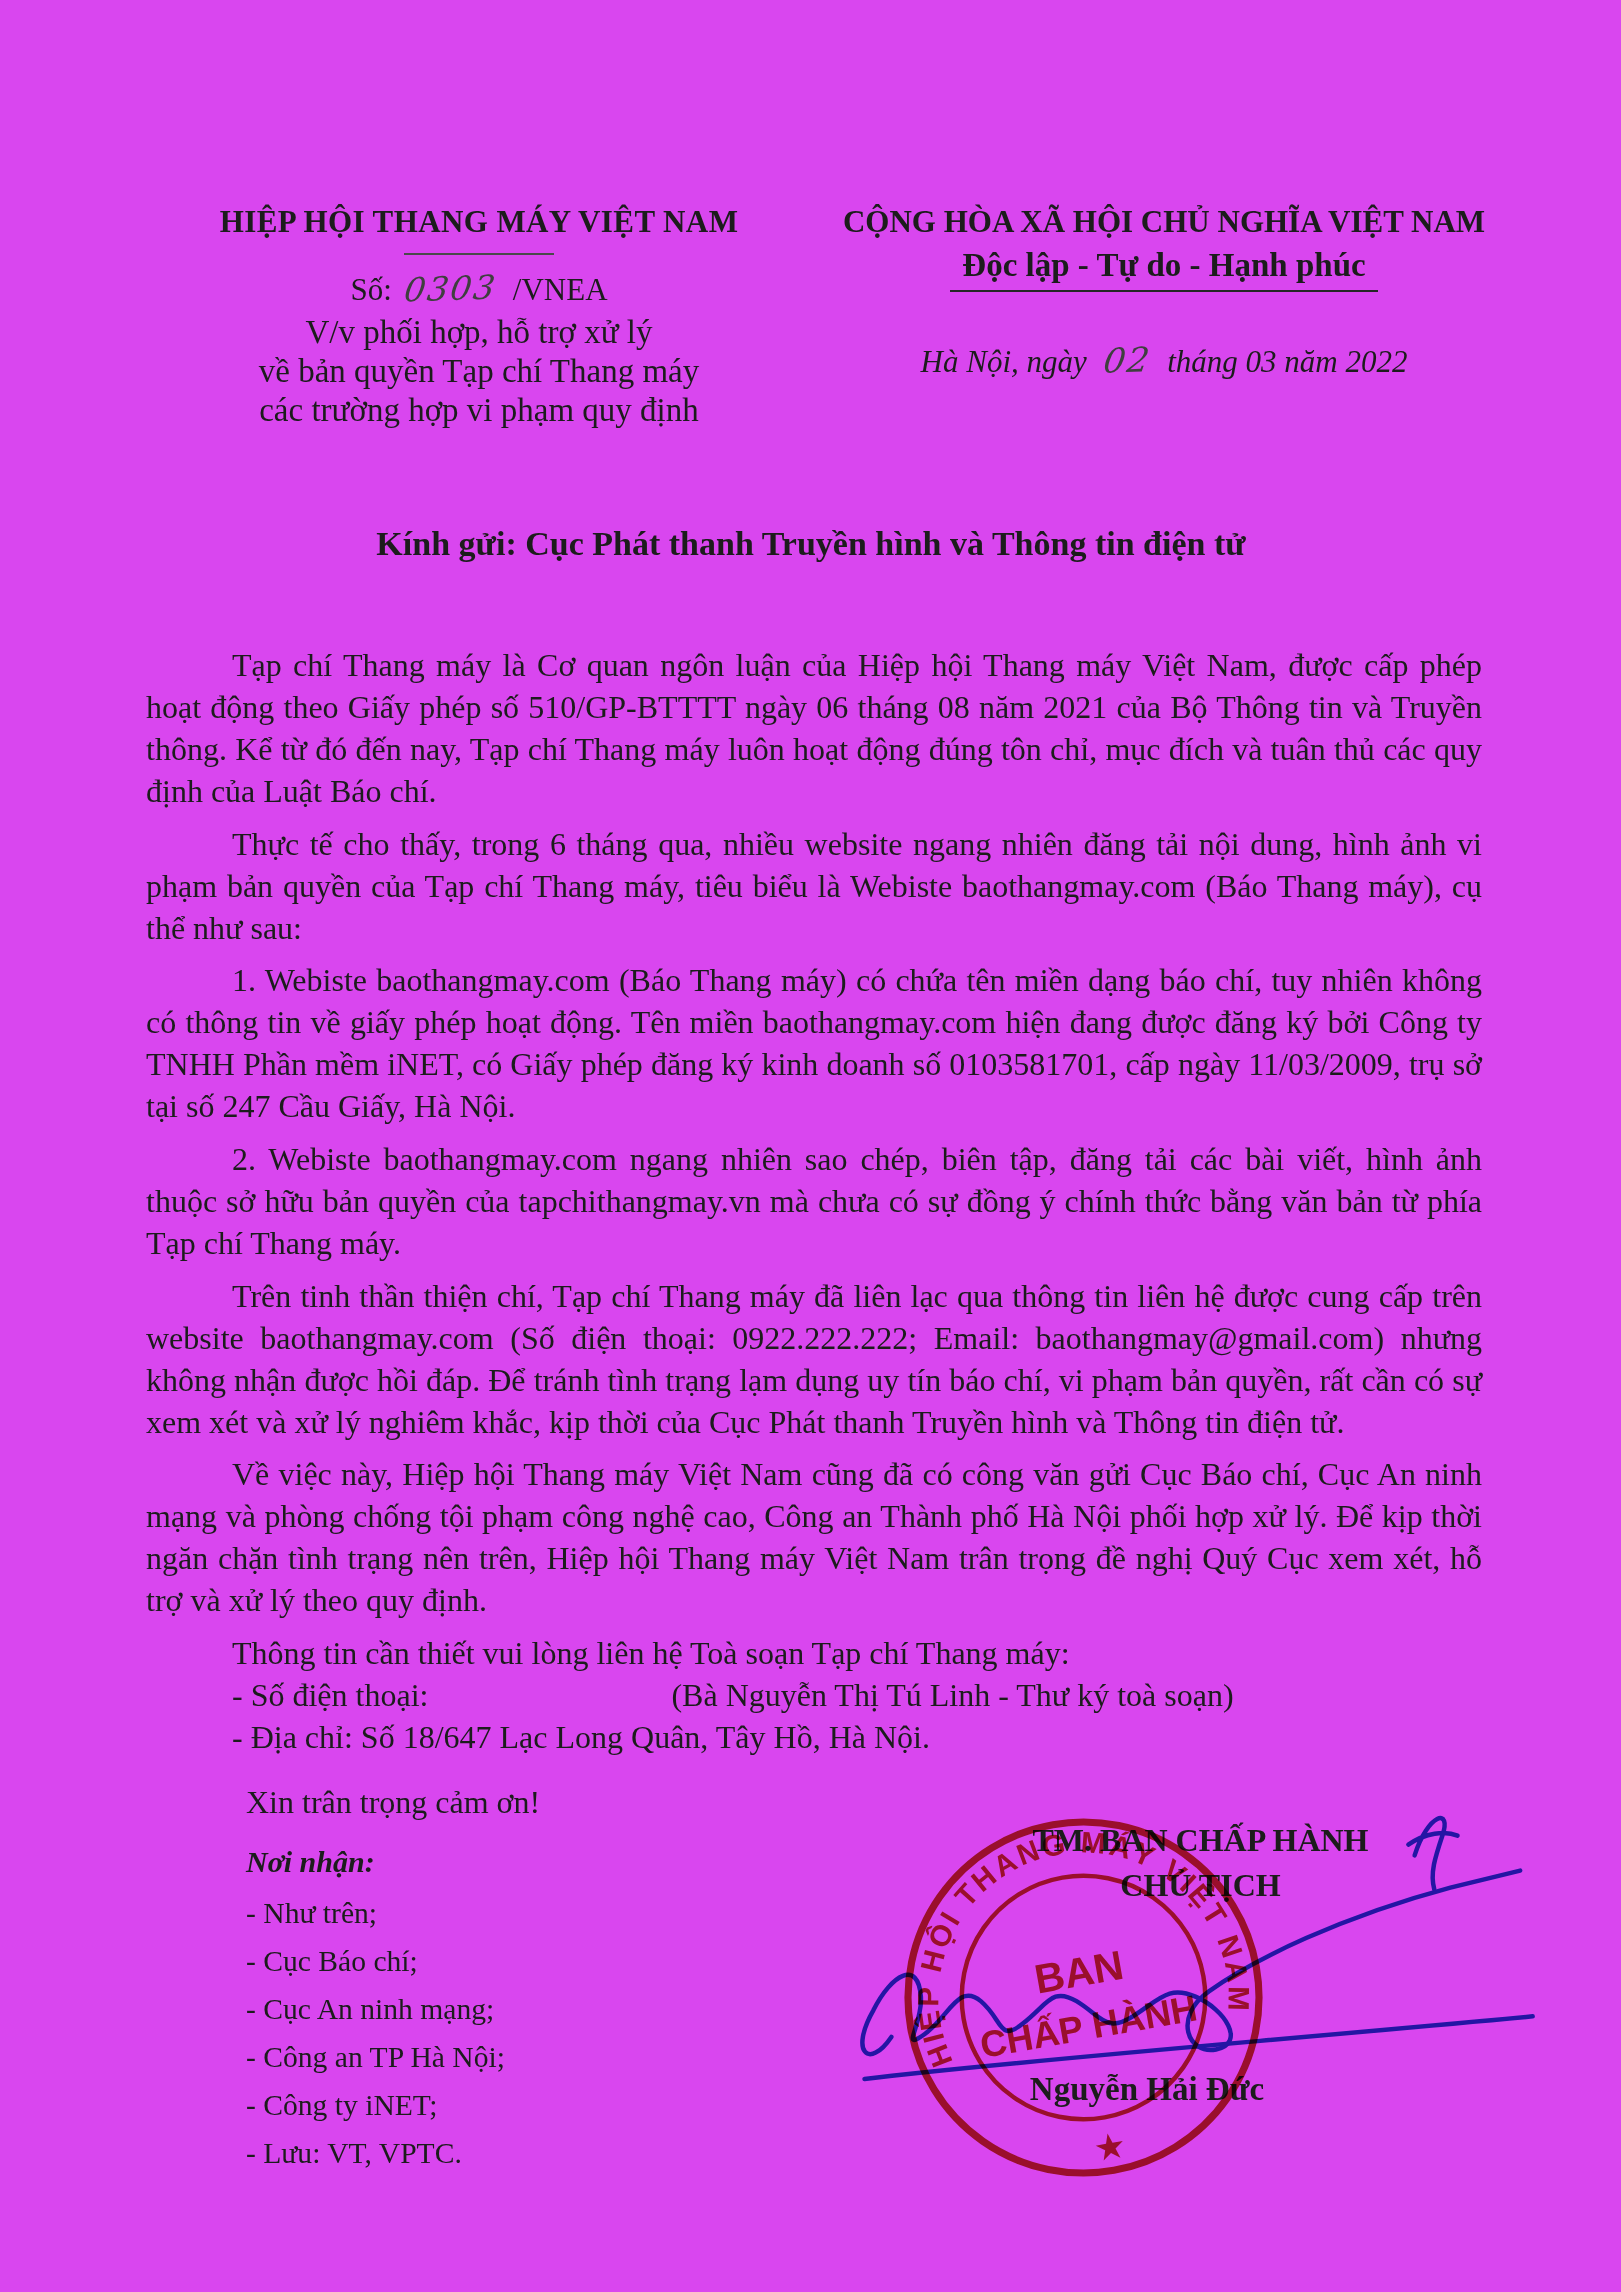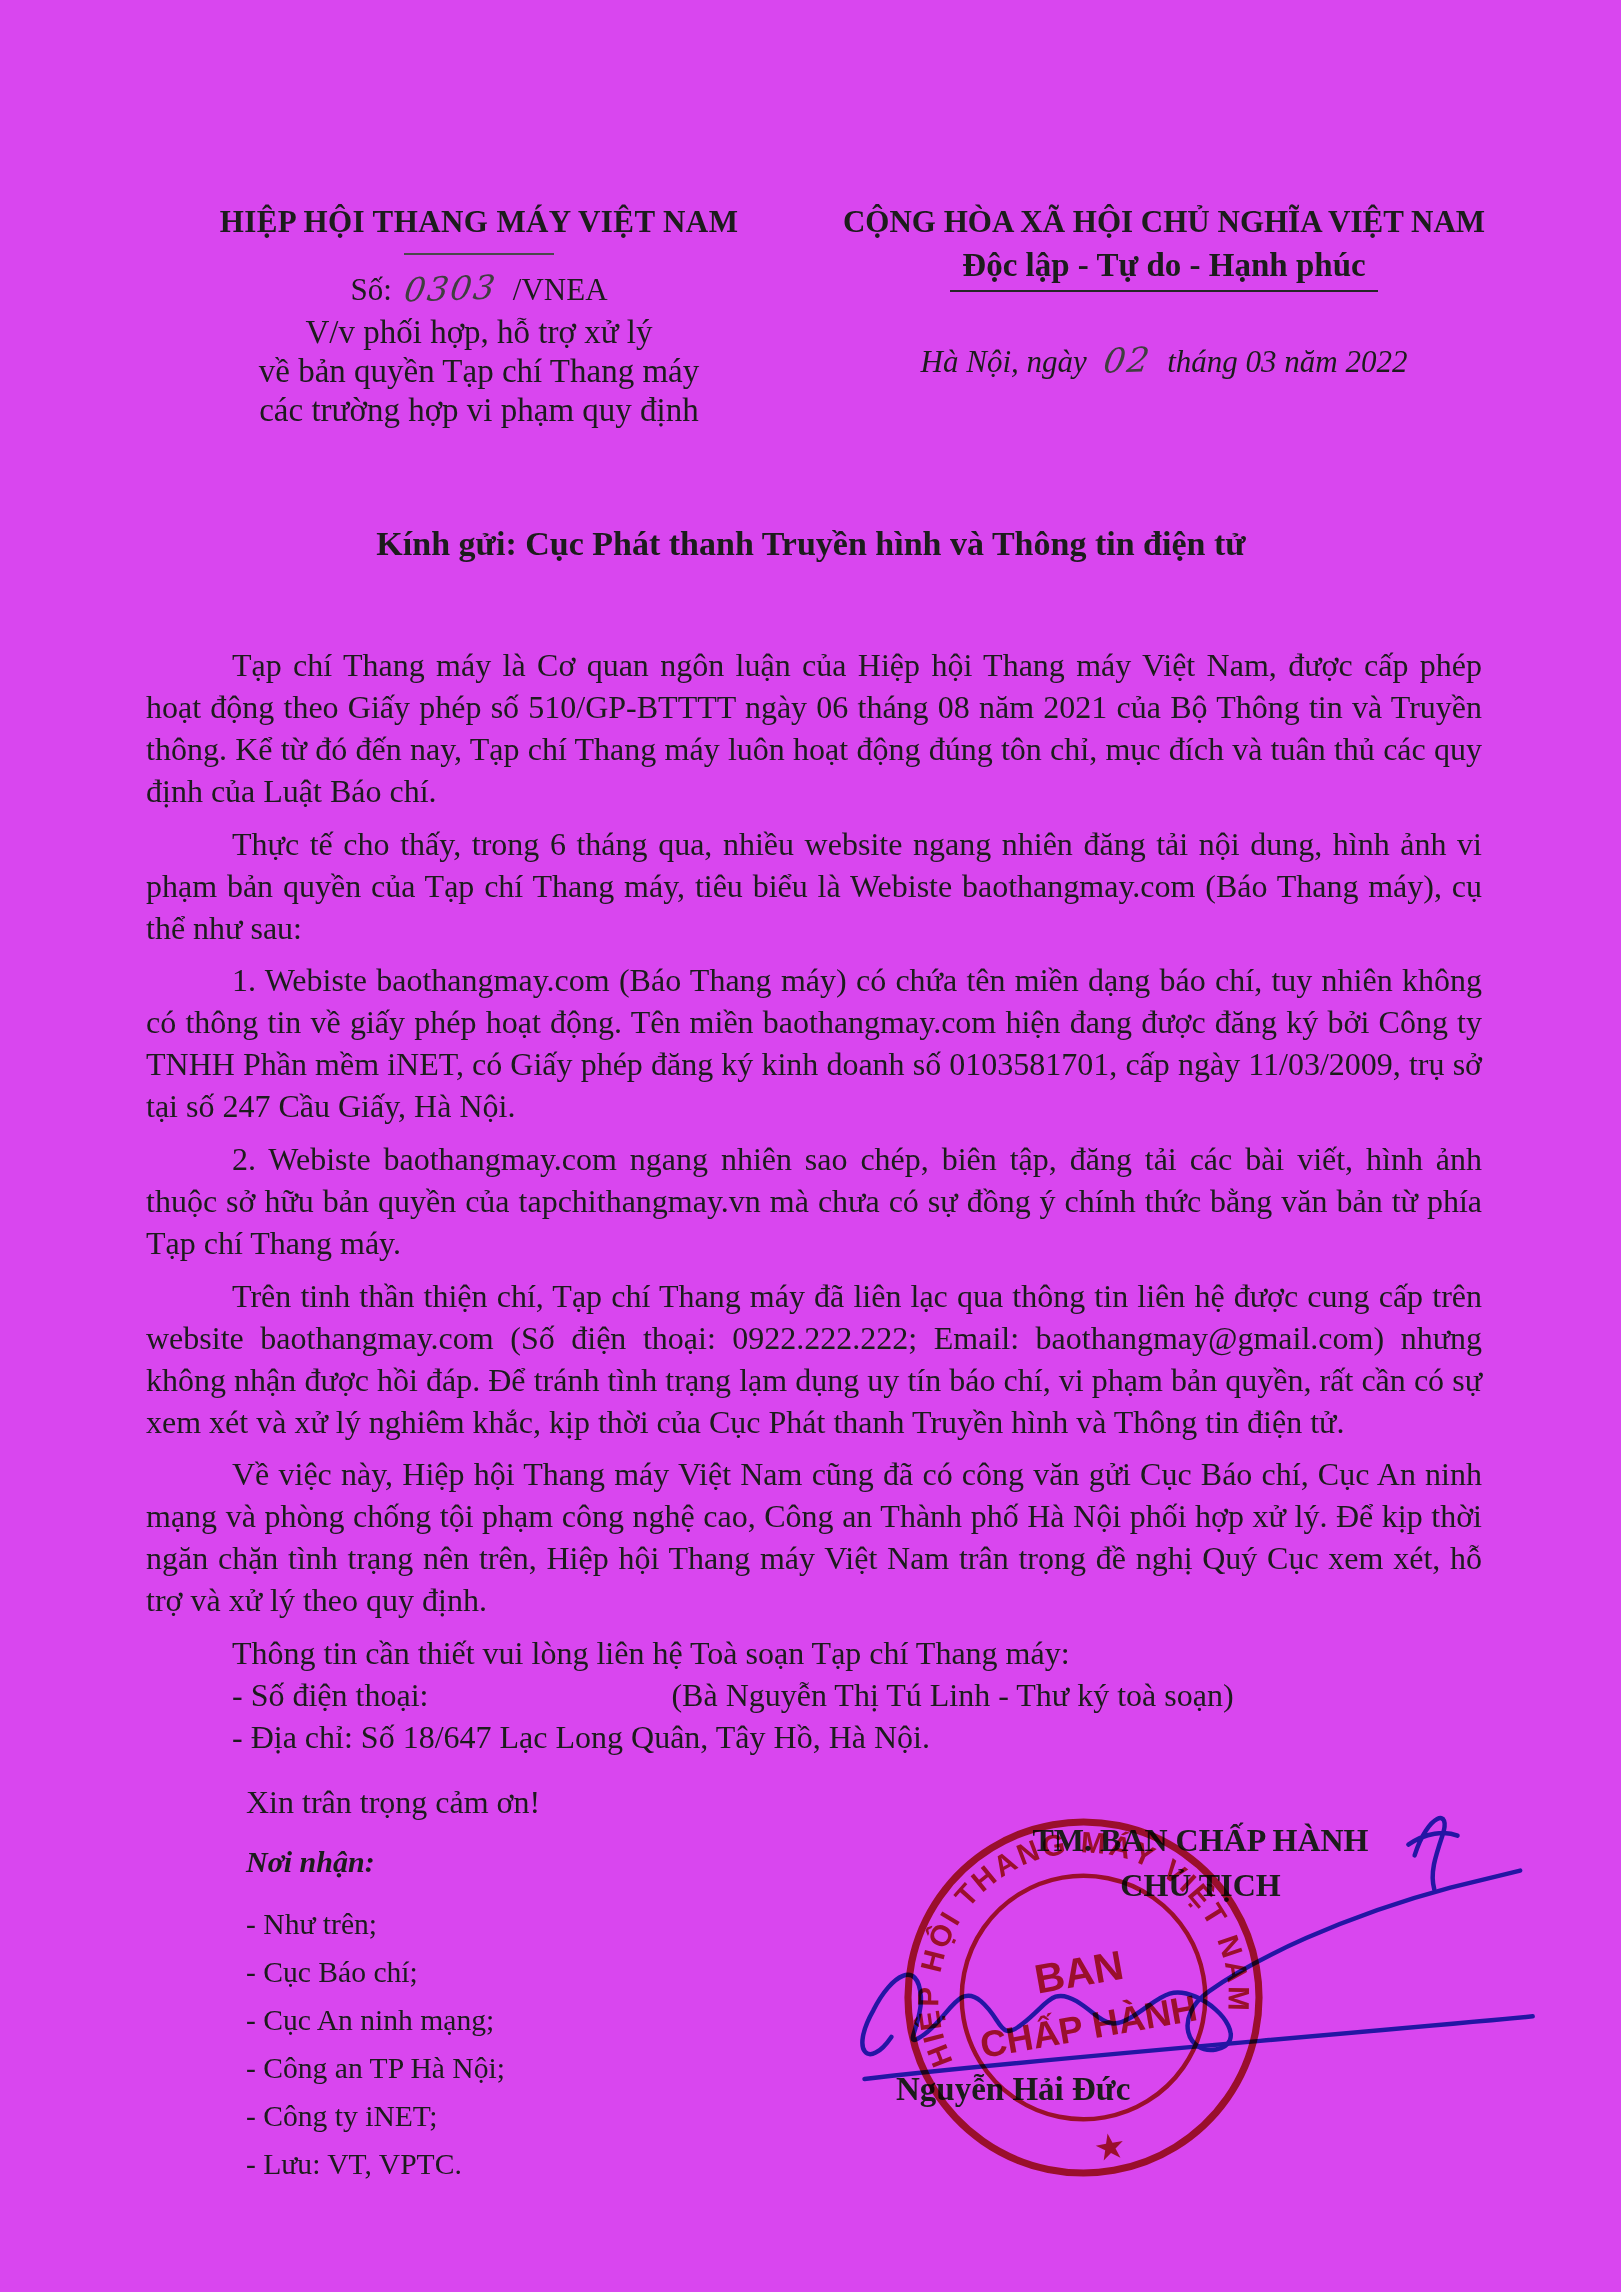--- a/index.html
+++ b/index.html
@@ -62,28 +62,28 @@
   }
   .body p.tight{margin-bottom:0;text-align:left;}
   .contact-note{margin-left:235px;}
   .closing{margin-top:23px !important;text-align:left !important;text-indent:100px !important;}
 
   
   .footer-left{
     position:absolute;left:246px;top:1838px;width:555px;
     font-size:29.6px;line-height:48px;
   }
-  .recipients-label{font-size:30px;font-weight:bold;font-style:italic;margin-bottom:14px;}
+  .recipients-label{font-size:30px;font-weight:bold;font-style:italic;margin-bottom:3px;}
   .footer-right{
     position:absolute;left:860px;top:1818px;width:681px;
     text-align:center;font-size:32px;font-weight:bold;line-height:45px;
   }
   .signer-name{
     position:absolute;left:896px;top:2071px;width:502px;
-    text-align:left;font-size:33px;font-weight:bold;
+    text-align:center;font-size:33px;font-weight:bold;
   }
 
   
   .stamp{
     position:absolute;left:891px;top:1805px;
     transform:rotate(-10deg);
     mix-blend-mode:multiply;
     opacity:.93;
   }
   .stamp text{font-family:"Liberation Sans", sans-serif;}

